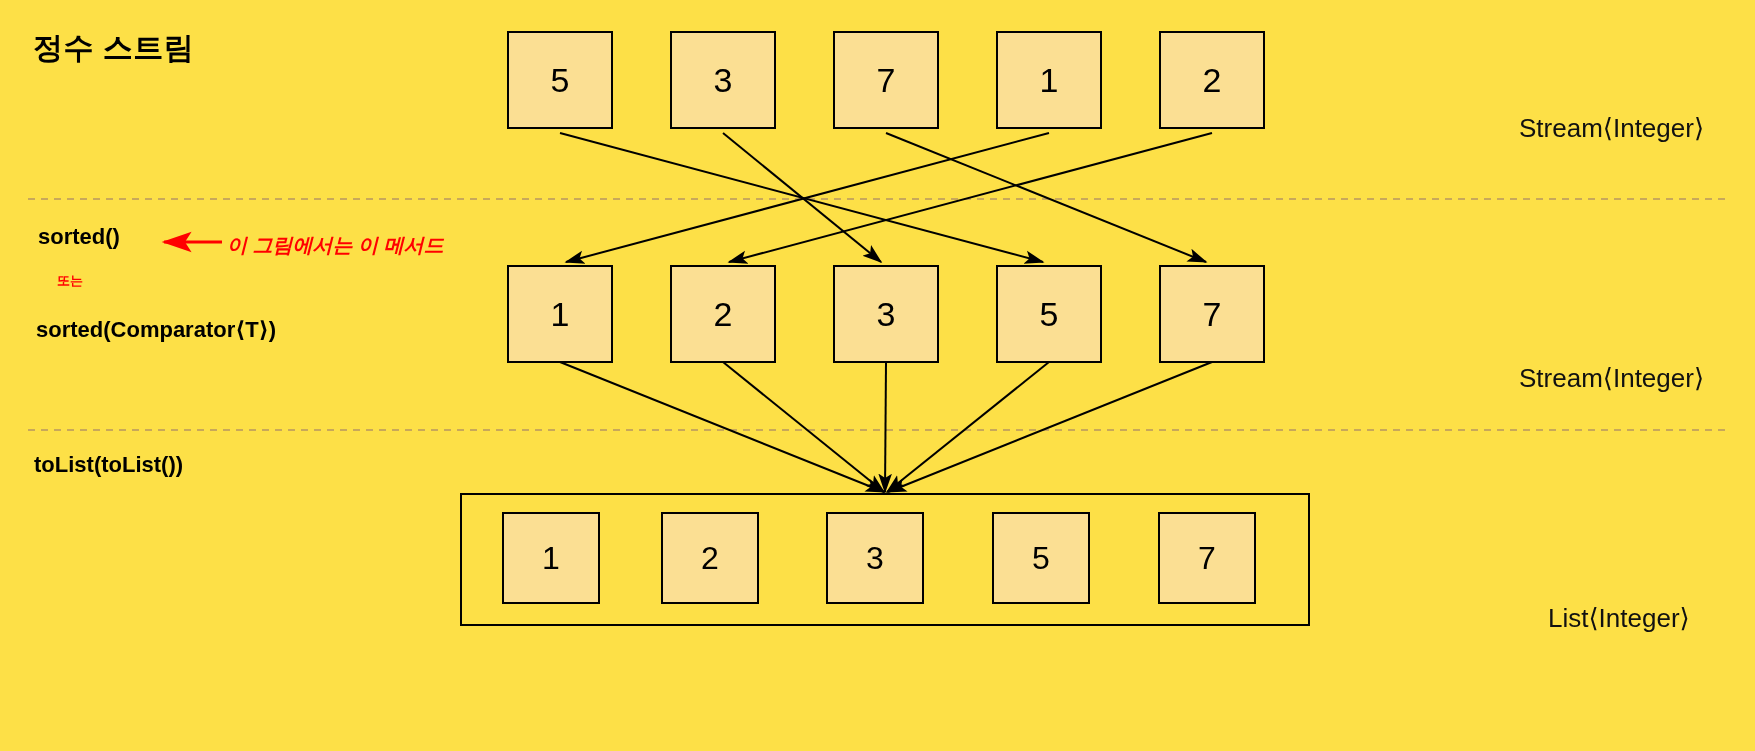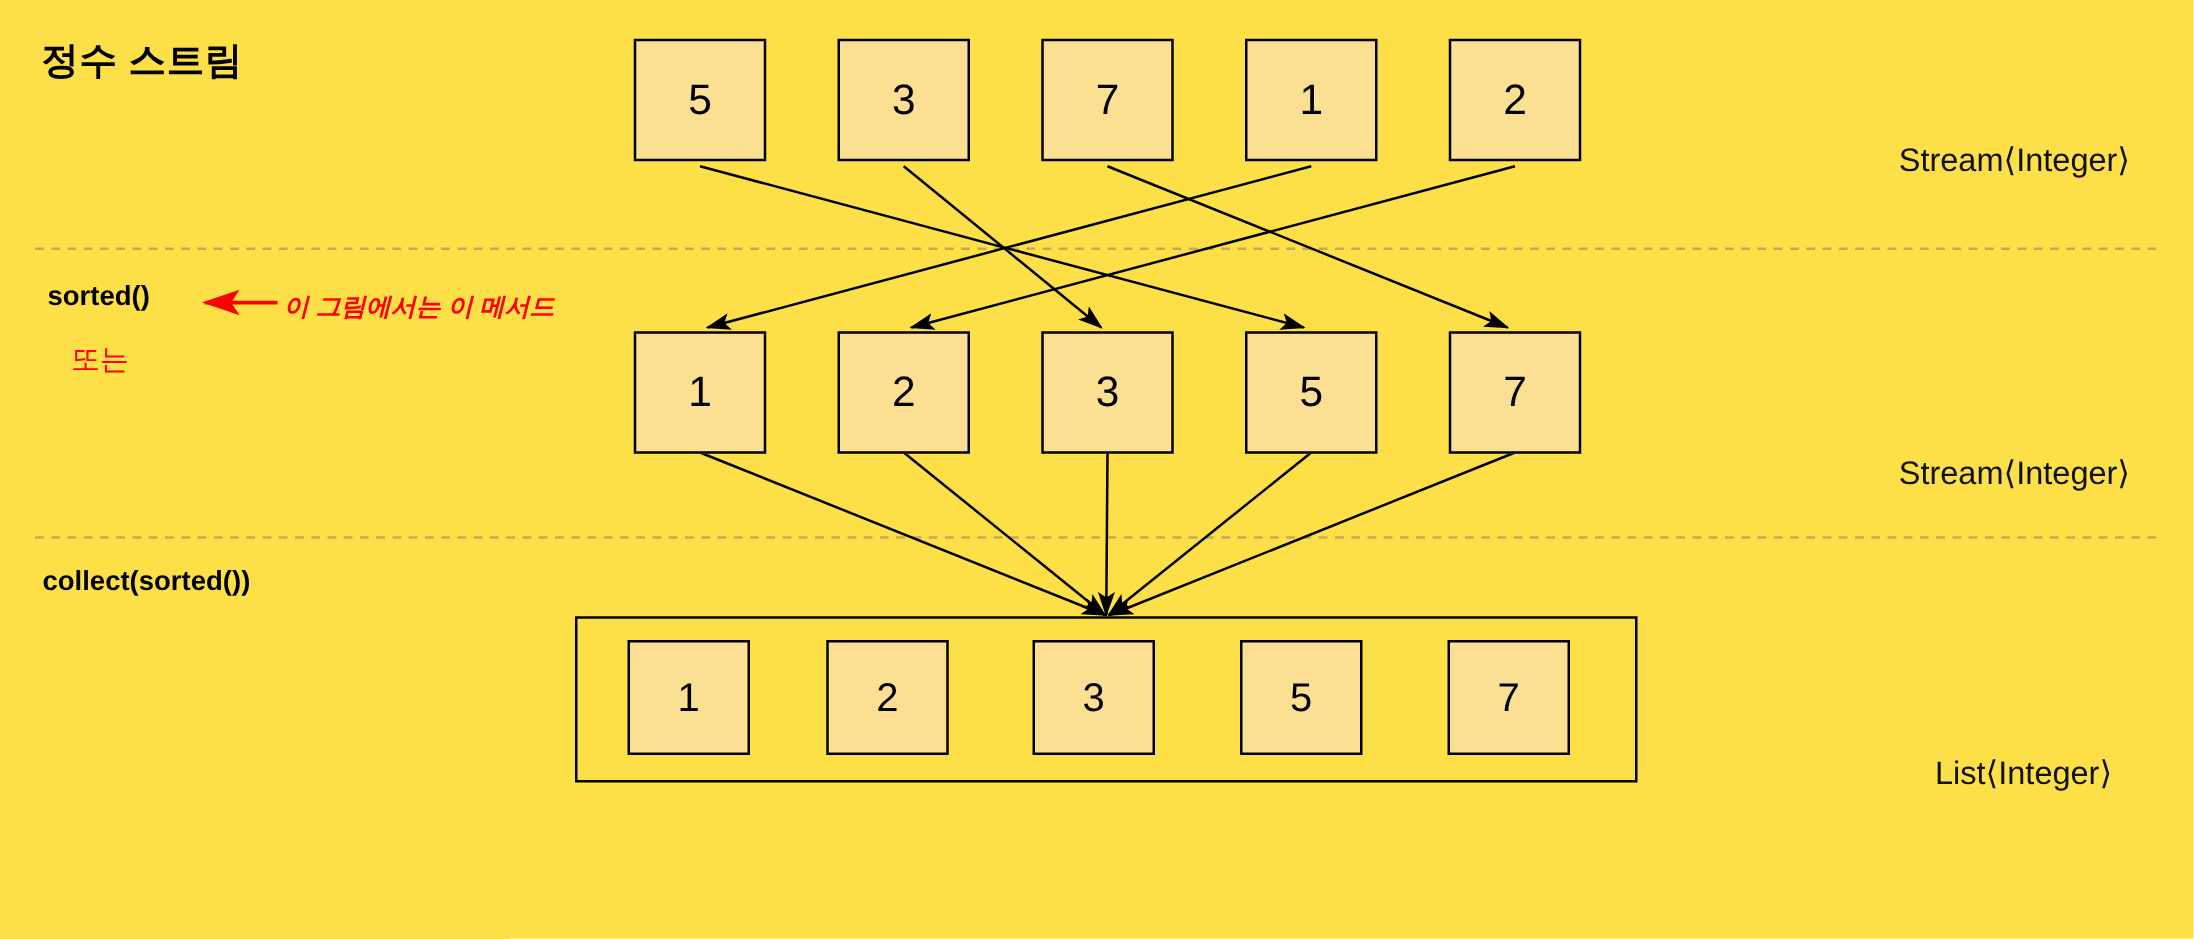--- a/index.html
+++ b/index.html
@@ -39,21 +39,21 @@
     font-weight: bold;
     letter-spacing: 0.5px;
   }
 
   
   .op-label {
     font-size: 22px;
     font-weight: bold;
   }
   .op-sorted     { left: 38px;  top: 224px; }
-  .op-or         { left: 57px;  top: 272px; font-size: 23px; font-weight: normal; color: #ff0000; }
+  .op-or         { left: 57px;  top: 272px; font-size: 13px; font-weight: bold; color: #ff0000; }
   .op-sortedcmp  { left: 36px;  top: 317px; }
   .op-collect    { left: 34px;  top: 452px; }
 
   
   .annot-text {
     left: 227px;
     top: 232px;
     font-size: 20px;
     color: #ff0000;
     font-weight: bold;
@@ -138,22 +138,23 @@
     <line x1="1049" y1="362" x2="887" y2="492" stroke="#000000" stroke-width="2" marker-end="url(#ah)"></line>
     <line x1="1212" y1="362" x2="888" y2="492" stroke="#000000" stroke-width="2" marker-end="url(#ah)"></line>
   </svg>
 
   <div class="layer-text title">정수 스트림</div>
 
   <div class="layer-text op-label op-sorted">sorted()</div>
 
   <div class="layer-text op-or">또는</div>
 
-
-  <div class="layer-text op-label op-collect">collect(sorted())</div>
+  <div class="layer-text op-label op-sortedcmp">sorted(Comparator⟨T⟩)</div>
+
+  <div class="layer-text op-label op-collect">toList(toList())</div>
 
   <div class="layer-text annot-text">이 그림에서는 이 메서드</div>
 
   <div class="layer-text type-label type-top">Stream⟨Integer⟩</div>
 
   <div class="layer-text type-label type-mid">Stream⟨Integer⟩</div>
 
   <div class="layer-text type-label type-bottom">List⟨Integer⟩</div>
 
   <div class="node" style="left:507px; top:31px;">

